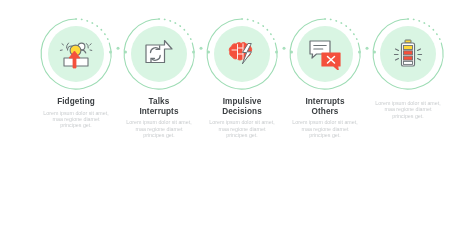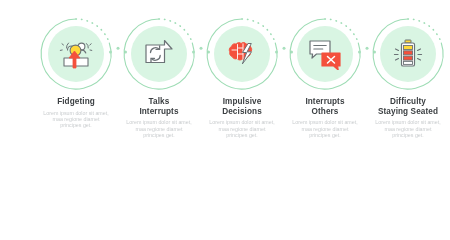--- a/index.html
+++ b/index.html
@@ -294,22 +294,20 @@
               <path d="M6 16.5 l-3.6 0"></path>
               <path d="M6.5 20.5 l-3 1.6"></path>
               <path d="M25.5 12.5 l3 -1.6"></path>
               <path d="M26 16.5 l3.6 0"></path>
               <path d="M25.5 20.5 l3 1.6"></path>
             </g>
           </svg>
         </div>
       </div>
       <div class="text-block">
-        <div class="step-title">Difficulty
-Staying Seated</div>
         <div class="step-desc">Lorem ipsum dolor sit amet,
 maa regione diamet
 principes get.</div>
       </div>
     </div>
 
   </div>
 </div>
 
 </body></html>

